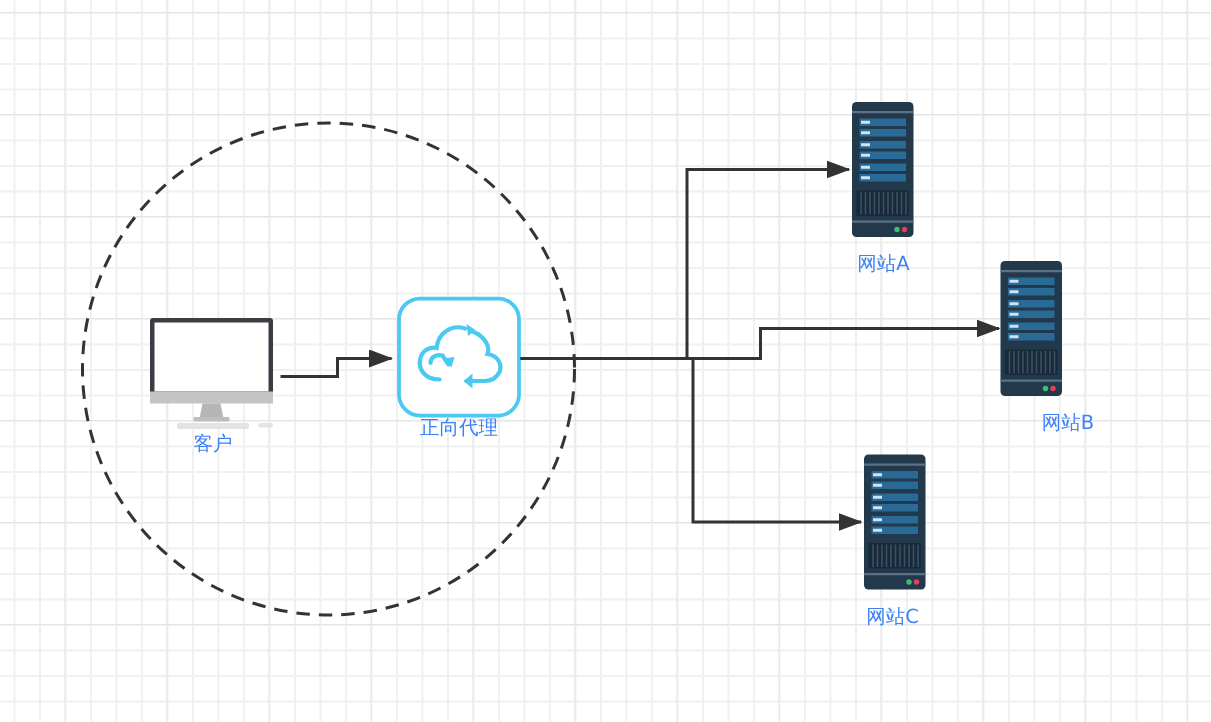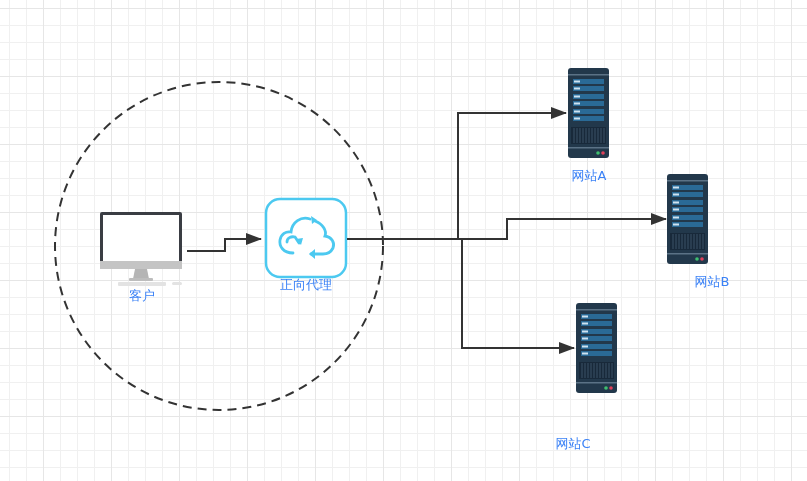--- a/index.html
+++ b/index.html
@@ -108,13 +108,13 @@
   </g>
   <g transform="translate(576,303)">
     <use href="#server"></use>
   </g>
 </svg>
 
 <div class="label" style="left:142px; top:287px;">客户</div>
 <div class="label" style="left:306px; top:276px;">正向代理</div>
 <div class="label" style="left:589px; top:167px;">网站A</div>
 <div class="label" style="left:712px; top:273px;">网站B</div>
-<div class="label" style="left:573px; top:402px;margin-top:33px;">网站C</div>
+<div class="label" style="left:595px; top:402px;">网站C</div>
 
 </body></html>

